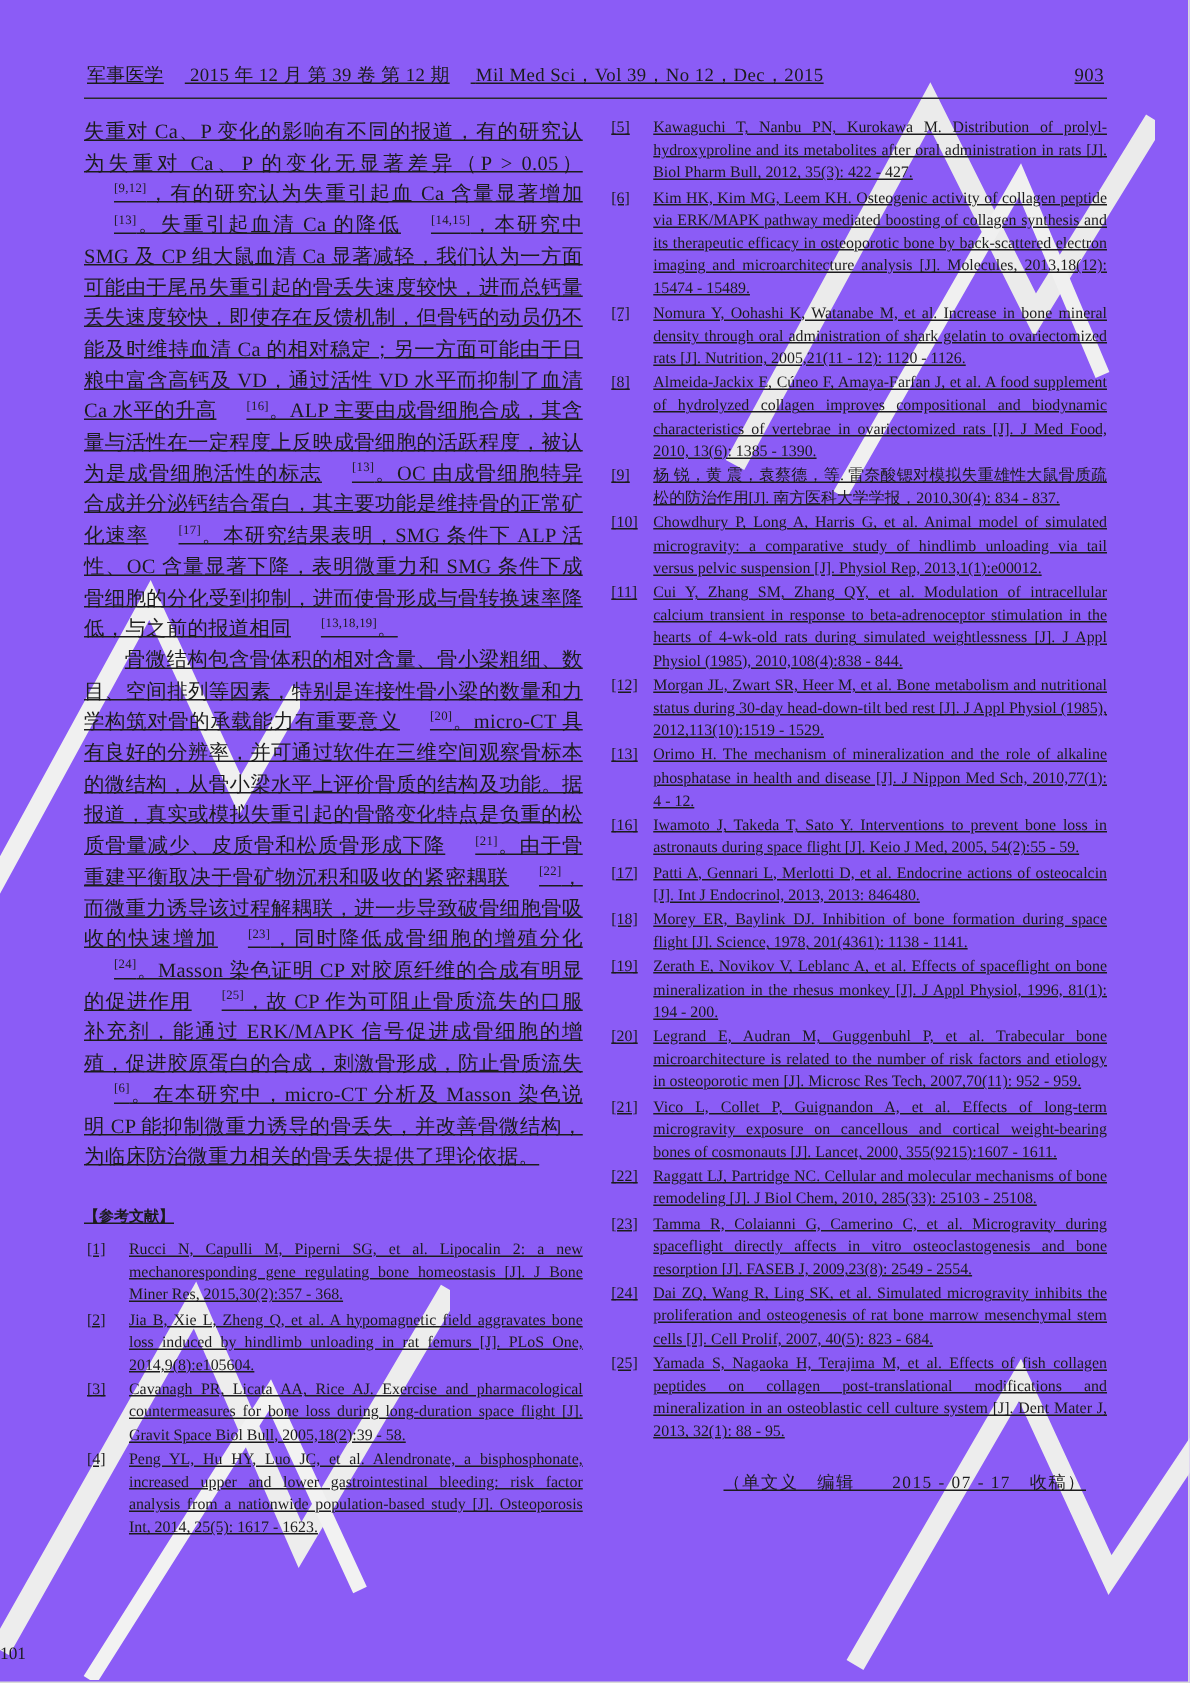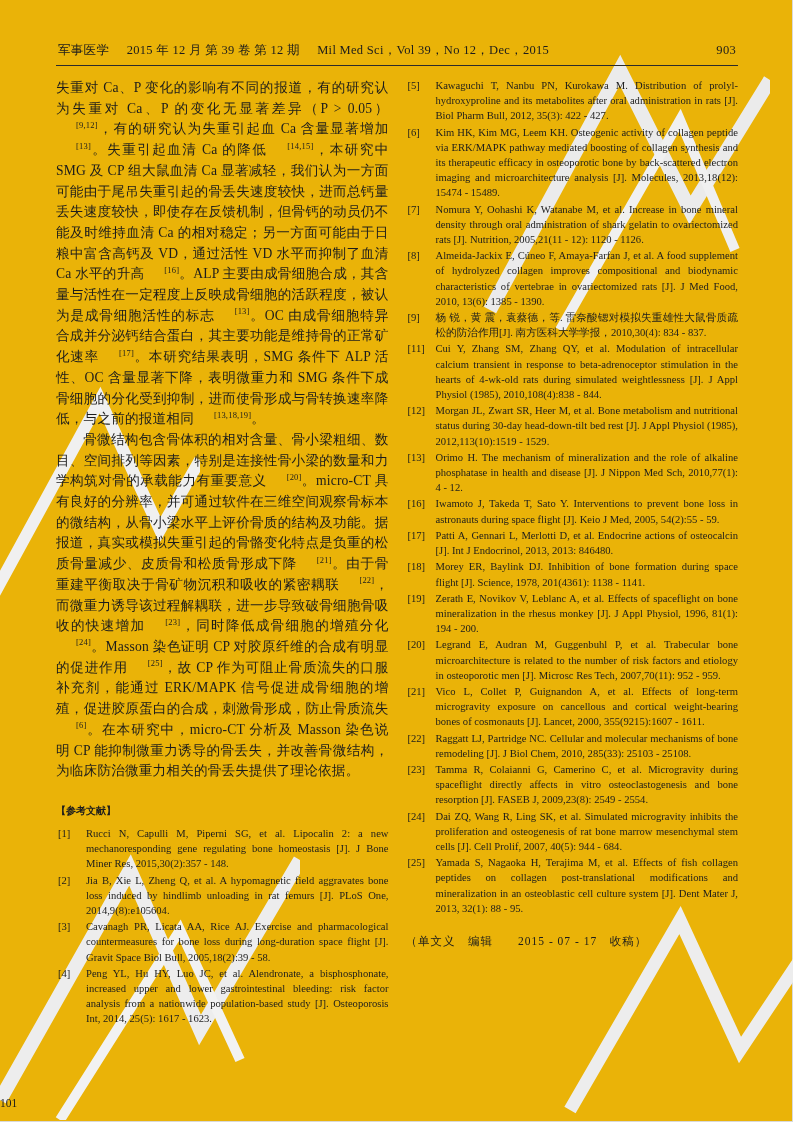--- a/index.html
+++ b/index.html
@@ -6,24 +6,25 @@
   html, body { background: #ffffff; }
   body {
     width: 793px; height: 1122px;
     font-family: "Liberation Serif", "DejaVu Serif", serif;
     color: #1c1c1c;
     position: relative;
     overflow: hidden;
   }
   .page {
     position: absolute; inset: 0;
-    background: #eab308;
+    background: #8b5cf6;
     border-right: 1px solid #d9d9d9;
     border-bottom: 1px solid #d9d9d9;
     padding: 42px 54px 0 56px;
+    text-decoration: underline;
   }
   
   .watermark { position: absolute; inset: 0; pointer-events: none; z-index: 0; }
   .watermark svg { position: absolute; }
   
   .header {
     display: flex; justify-content: space-between; align-items: baseline;
     font-size: 12.5px; letter-spacing: 0.3px;
     padding: 0 2px 6px 2px;
     position: relative; z-index: 1;
@@ -53,21 +54,21 @@
   .ref-item {
     display: flex;
     font-size: 10.6px; line-height: 15.2px;
     text-align: justify;
     margin-bottom: 1px;
   }
   .ref-num { flex: 0 0 24px; padding-left: 2px; }
   .ref-text { flex: 1; padding-left: 6px; }
   .editor-note {
     font-size: 11.5px;
-    text-align: left;
+    text-align: right;
     padding: 6px 14px 0 0;
     letter-spacing: 1px;
     margin-top: 12px;
   }
   
   .footer {
     position: absolute; bottom: 12px; left: 0; right: 0;
     text-align: left; font-size: 11.5px; z-index: 1;
   }
 </style>
@@ -106,21 +107,21 @@
   <div class="columns">
     <div class="col col-left">
       <div id="left-paragraphs">
           <p class="body-para">失重对 Ca、P 变化的影响有不同的报道，有的研究认为失重对 Ca、P 的变化无显著差异（P &gt; 0.05）<sup>[9,12]</sup>，有的研究认为失重引起血 Ca 含量显著增加<sup>[13]</sup>。失重引起血清 Ca 的降低<sup>[14,15]</sup>，本研究中 SMG 及 CP 组大鼠血清 Ca 显著减轻，我们认为一方面可能由于尾吊失重引起的骨丢失速度较快，进而总钙量丢失速度较快，即使存在反馈机制，但骨钙的动员仍不能及时维持血清 Ca 的相对稳定；另一方面可能由于日粮中富含高钙及 VD，通过活性 VD 水平而抑制了血清 Ca 水平的升高<sup>[16]</sup>。ALP 主要由成骨细胞合成，其含量与活性在一定程度上反映成骨细胞的活跃程度，被认为是成骨细胞活性的标志<sup>[13]</sup>。OC 由成骨细胞特异合成并分泌钙结合蛋白，其主要功能是维持骨的正常矿化速率<sup>[17]</sup>。本研究结果表明，SMG 条件下 ALP 活性、OC 含量显著下降，表明微重力和 SMG 条件下成骨细胞的分化受到抑制，进而使骨形成与骨转换速率降低，与之前的报道相同<sup>[13,18,19]</sup>。</p>
           <p class="body-para indent">骨微结构包含骨体积的相对含量、骨小梁粗细、数目、空间排列等因素，特别是连接性骨小梁的数量和力学构筑对骨的承载能力有重要意义<sup>[20]</sup>。micro-CT 具有良好的分辨率，并可通过软件在三维空间观察骨标本的微结构，从骨小梁水平上评价骨质的结构及功能。据报道，真实或模拟失重引起的骨骼变化特点是负重的松质骨量减少、皮质骨和松质骨形成下降<sup>[21]</sup>。由于骨重建平衡取决于骨矿物沉积和吸收的紧密耦联<sup>[22]</sup>，而微重力诱导该过程解耦联，进一步导致破骨细胞骨吸收的快速增加<sup>[23]</sup>，同时降低成骨细胞的增殖分化<sup>[24]</sup>。Masson 染色证明 CP 对胶原纤维的合成有明显的促进作用<sup>[25]</sup>，故 CP 作为可阻止骨质流失的口服补充剂，能通过 ERK/MAPK 信号促进成骨细胞的增殖，促进胶原蛋白的合成，刺激骨形成，防止骨质流失<sup>[6]</sup>。在本研究中，micro-CT 分析及 Masson 染色说明 CP 能抑制微重力诱导的骨丢失，并改善骨微结构，为临床防治微重力相关的骨丢失提供了理论依据。</p>
         </div>
       <div class="refs-heading">【参考文献】</div>
       <div id="refs-left">
           <div class="ref-item">
             <span class="ref-num">[1]</span>
-            <span class="ref-text">Rucci N, Capulli M, Piperni SG, et al. Lipocalin 2: a new mechanoresponding gene regulating bone homeostasis [J]. J Bone Miner Res, 2015,30(2):357 - 148.</span>
+            <span class="ref-text">Rucci N, Capulli M, Piperni SG, et al. Lipocalin 2: a new mechanoresponding gene regulating bone homeostasis [J]. J Bone Miner Res, 2015,30(2):357 - 368.</span>
           </div>
           <div class="ref-item">
             <span class="ref-num">[2]</span>
             <span class="ref-text">Jia B, Xie L, Zheng Q, et al. A hypomagnetic field aggravates bone loss induced by hindlimb unloading in rat femurs [J]. PLoS One, 2014,9(8):e105604.</span>
           </div>
           <div class="ref-item">
             <span class="ref-num">[3]</span>
             <span class="ref-text">Cavanagh PR, Licata AA, Rice AJ. Exercise and pharmacological countermeasures for bone loss during long-duration space flight [J]. Gravit Space Biol Bull, 2005,18(2):39 - 58.</span>
           </div>
           <div class="ref-item">
@@ -145,20 +146,24 @@
           </div>
           <div class="ref-item">
             <span class="ref-num">[8]</span>
             <span class="ref-text">Almeida-Jackix E, Cúneo F, Amaya-Farfan J, et al. A food supplement of hydrolyzed collagen improves compositional and biodynamic characteristics of vertebrae in ovariectomized rats [J]. J Med Food, 2010, 13(6): 1385 - 1390.</span>
           </div>
           <div class="ref-item">
             <span class="ref-num">[9]</span>
             <span class="ref-text">杨 锐，黄 震，袁蔡德，等. 雷奈酸锶对模拟失重雄性大鼠骨质疏松的防治作用[J]. 南方医科大学学报，2010,30(4): 834 - 837.</span>
           </div>
           <div class="ref-item">
+            <span class="ref-num">[10]</span>
+            <span class="ref-text">Chowdhury P, Long A, Harris G, et al. Animal model of simulated microgravity: a comparative study of hindlimb unloading via tail versus pelvic suspension [J]. Physiol Rep, 2013,1(1):e00012.</span>
+          </div>
+          <div class="ref-item">
             <span class="ref-num">[11]</span>
             <span class="ref-text">Cui Y, Zhang SM, Zhang QY, et al. Modulation of intracellular calcium transient in response to beta-adrenoceptor stimulation in the hearts of 4-wk-old rats during simulated weightlessness [J]. J Appl Physiol (1985), 2010,108(4):838 - 844.</span>
           </div>
           <div class="ref-item">
             <span class="ref-num">[12]</span>
             <span class="ref-text">Morgan JL, Zwart SR, Heer M, et al. Bone metabolism and nutritional status during 30-day head-down-tilt bed rest [J]. J Appl Physiol (1985), 2012,113(10):1519 - 1529.</span>
           </div>
           <div class="ref-item">
             <span class="ref-num">[13]</span>
             <span class="ref-text">Orimo H. The mechanism of mineralization and the role of alkaline phosphatase in health and disease [J]. J Nippon Med Sch, 2010,77(1): 4 - 12.</span>
@@ -190,21 +195,21 @@
           <div class="ref-item">
             <span class="ref-num">[22]</span>
             <span class="ref-text">Raggatt LJ, Partridge NC. Cellular and molecular mechanisms of bone remodeling [J]. J Biol Chem, 2010, 285(33): 25103 - 25108.</span>
           </div>
           <div class="ref-item">
             <span class="ref-num">[23]</span>
             <span class="ref-text">Tamma R, Colaianni G, Camerino C, et al. Microgravity during spaceflight directly affects in vitro osteoclastogenesis and bone resorption [J]. FASEB J, 2009,23(8): 2549 - 2554.</span>
           </div>
           <div class="ref-item">
             <span class="ref-num">[24]</span>
-            <span class="ref-text">Dai ZQ, Wang R, Ling SK, et al. Simulated microgravity inhibits the proliferation and osteogenesis of rat bone marrow mesenchymal stem cells [J]. Cell Prolif, 2007, 40(5): 944 - 684.</span>
+            <span class="ref-text">Dai ZQ, Wang R, Ling SK, et al. Simulated microgravity inhibits the proliferation and osteogenesis of rat bone marrow mesenchymal stem cells [J]. Cell Prolif, 2007, 40(5): 823 - 684.</span>
           </div>
           <div class="ref-item">
             <span class="ref-num">[25]</span>
             <span class="ref-text">Yamada S, Nagaoka H, Terajima M, et al. Effects of fish collagen peptides on collagen post-translational modifications and mineralization in an osteoblastic cell culture system [J]. Dent Mater J, 2013, 32(1): 88 - 95.</span>
           </div>
         </div>
       <div class="editor-note">（单文义　编辑　　2015 - 07 - 17　收稿）</div>
     </div>
   </div>
 

